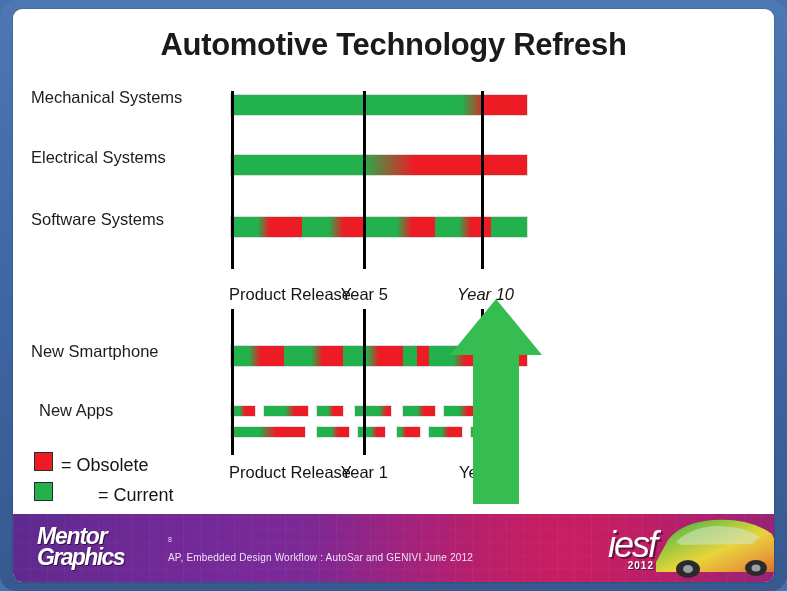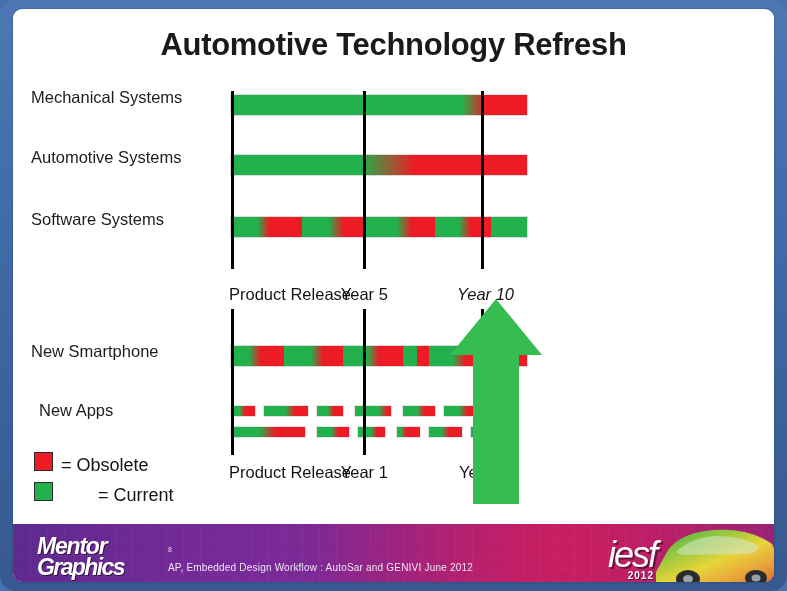--- a/index.html
+++ b/index.html
@@ -43,21 +43,21 @@
   .legend-swatch{
     position:absolute;width:19px;height:19px;border:1.5px solid #2b2b2b;
     box-sizing:border-box;
   }
   .legend-text{position:absolute;font-size:18px;color:#151515;white-space:nowrap;}
 
   #arrow{position:absolute;left:437px;top:290px;width:92px;height:205px;}
 
   
   #footer{
-    position:absolute;left:0;bottom:0;width:761px;height:58px;
+    position:absolute;left:0;bottom:0;width:761px;height:68px;
     background:
       radial-gradient(circle at 72% 50%, rgba(205,30,95,.85) 0%, rgba(160,26,92,0) 46%),
       radial-gradient(circle at 33% 120%, rgba(120,45,160,.75) 0%, rgba(120,45,160,0) 55%),
       linear-gradient(100deg,#5b2a8e 0%,#70258f 26%,#97207f 52%,#b31d6b 74%,#8d2479 100%);
     overflow:hidden;
   }
   #footer:before{
     content:"";position:absolute;inset:0;
     background:
       repeating-linear-gradient(90deg,rgba(255,255,255,.05) 0 1px,rgba(0,0,0,0) 1px 17px),
@@ -94,21 +94,21 @@
 <body>
 
 <div id="slide-frame">
   <div id="slide">
 
     <div class="title">Automotive Technology Refresh</div>
 
     <div id="canvas">
         <div class="rowlabel" style="left: 18px; top: 79px;">Mechanical Systems</div>
         <div class="bar" style="left: 218px; top: 86px; width: 296px; background: linear-gradient(90deg, rgb(34, 177, 76) 0%, rgb(34, 177, 76) 78%, rgb(34, 177, 76) 78%, rgb(237, 28, 36) 86%, rgb(237, 28, 36) 86%, rgb(237, 28, 36) 100%);"></div>
-        <div class="rowlabel" style="left: 18px; top: 139px;">Automotive Systems</div>
+        <div class="rowlabel" style="left: 18px; top: 139px;">Electrical Systems</div>
         <div class="bar" style="left: 218px; top: 146px; width: 296px; background: linear-gradient(90deg, rgb(34, 177, 76) 0%, rgb(34, 177, 76) 44%, rgb(34, 177, 76) 44%, rgb(237, 28, 36) 62%, rgb(237, 28, 36) 62%, rgb(237, 28, 36) 100%);"></div>
         <div class="rowlabel" style="left: 18px; top: 201px;">Software Systems</div>
         <div class="bar" style="left: 218px; top: 208px; width: 296px; background: linear-gradient(90deg, rgb(34, 177, 76) 0%, rgb(34, 177, 76) 9%, rgb(34, 177, 76) 9%, rgb(237, 28, 36) 13%, rgb(237, 28, 36) 13%, rgb(237, 28, 36) 24%, rgb(34, 177, 76) 24%, rgb(34, 177, 76) 33%, rgb(34, 177, 76) 33%, rgb(237, 28, 36) 38%, rgb(237, 28, 36) 38%, rgb(237, 28, 36) 45%, rgb(34, 177, 76) 45%, rgb(34, 177, 76) 56%, rgb(34, 177, 76) 56%, rgb(237, 28, 36) 61%, rgb(237, 28, 36) 61%, rgb(237, 28, 36) 69%, rgb(34, 177, 76) 69%, rgb(34, 177, 76) 77%, rgb(34, 177, 76) 77%, rgb(237, 28, 36) 81%, rgb(237, 28, 36) 81%, rgb(237, 28, 36) 88%, rgb(34, 177, 76) 88%, rgb(34, 177, 76) 100%);"></div>
         <div class="vline" style="left: 218px; top: 82px; height: 178px;"></div>
         <div class="vline" style="left: 349.72px; top: 82px; height: 178px;"></div>
         <div class="vline" style="left: 468.12px; top: 82px; height: 178px;"></div>
         <div class="axislabel" style="left: 216px; top: 276px;">Product Release</div>
         <div class="axislabel" style="left: 327.72px; top: 276px;">Year 5</div>
         <div class="axislabel" style="left: 444.12px; top: 276px; font-style: italic;">Year 10</div>
         <div class="rowlabel" style="left: 18px; top: 333px;">New Smartphone</div>

